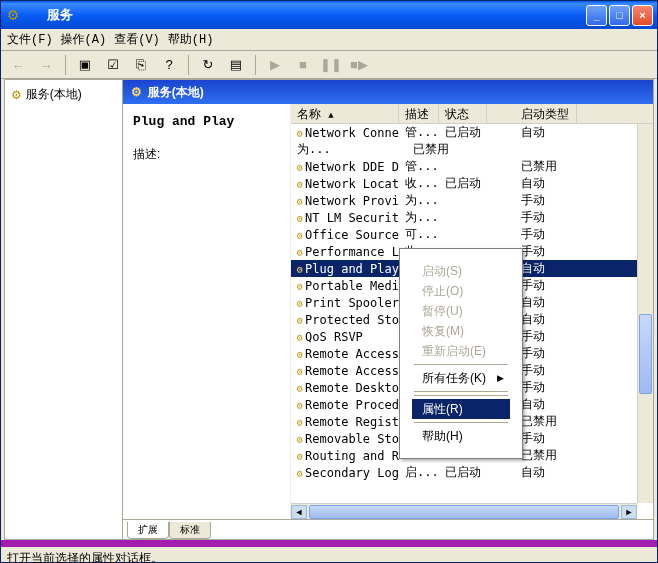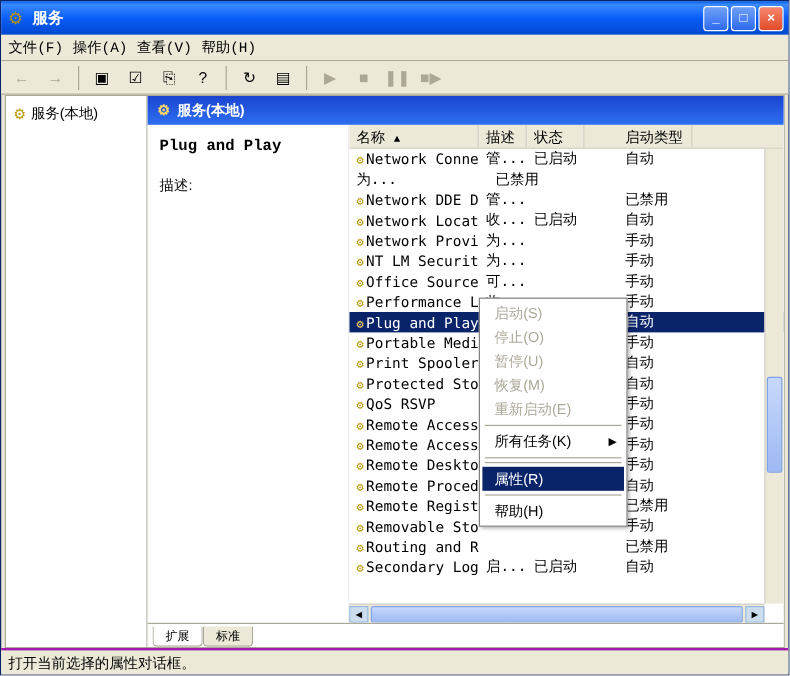--- a/index.html
+++ b/index.html
@@ -1,20 +1,20 @@
 <!DOCTYPE html>
 <html><head>
 <meta charset="utf-8">
 <style>
 * { box-sizing: border-box; margin: 0; padding: 0; }
 body { font-family: "SimSun", "宋体", sans-serif; font-size: 12px; background: #ece9d8; width: 658px; height: 563px; overflow: hidden; }
 .window { width: 658px; height: 563px; border: 1px solid #0a246a; background: #ece9d8; display: flex; flex-direction: column; }
 .titlebar { height: 28px; background: linear-gradient(to bottom, #0058e6, #3a8aff 10%, #0a5df7 50%, #0048d0); display: flex; align-items: center; padding: 0 4px; color: #fff; }
 .titlebar .icon { width: 16px; height: 16px; margin-right: 6px; display: inline-flex; align-items: center; justify-content: center; font-size: 14px; }
-.titlebar .title { flex: 1; font-weight: bold; font-size: 13px; }
+.titlebar .title { flex: 1; font-weight: bold; font-size: 13px; margin-left: 20px; }
 .titlebar .wbtns { display: flex; gap: 2px; }
 .wbtn { width: 21px; height: 21px; border-radius: 3px; border: 1px solid #fff; font-weight: bold; font-size: 11px; display: flex; align-items: center; justify-content: center; cursor: pointer; }
 .wbtn.min, .wbtn.max { background: linear-gradient(#6fa1f7,#2f6aee); color:#fff; }
 .wbtn.close { background: linear-gradient(#f7866f,#e24b26); color:#fff; }
 .menubar { height: 22px; background: #ece9d8; border-bottom: 1px solid #aca899; display: flex; align-items: center; padding: 0 6px; gap: 8px; font-family: Liberation Mono, monospace; }
 .menubar span { cursor: pointer; }
 .toolbar { height: 28px; background: #ece9d8; border-bottom: 1px solid #aca899; display: flex; align-items: center; padding: 0 6px; gap: 6px; }
 .tbtn { width: 22px; height: 22px; border: 1px solid transparent; display: flex; align-items: center; justify-content: center; font-size: 13px; color: #000; cursor: pointer; }
 .tbtn.dis { color: #aca899; }
 .tsep { width: 1px; height: 20px; background: #aca899; margin: 0 2px; }
@@ -32,35 +32,35 @@
 .cols { display: flex; height: 20px; border-bottom: 1px solid #d4d0c8; background: #ece9d8; font-size: 12px; font-family: Liberation Mono, monospace; }
 .col { border-right: 1px solid #d4d0c8; padding: 2px 6px; overflow: hidden; white-space: nowrap; }
 .c1 { width: 108px; } .c2 { width: 40px; } .c3 { width: 48px; } .c4 { width: 62px; margin-left: 28px; }
 .rows { overflow: hidden; font-family: "SimSun", monospace; font-size: 12px; }
 .row { display: flex; height: 17px; align-items: center; }
 .row.sel { background: #0a246a; color: #fff; }
 .row .c1::before { content: "⚙"; color: #b89600; font-size: 10px; margin-right: 2px; }
 .row.sel .c1::before { color: #ffd966; }
 .cell { padding: 0 6px; overflow: hidden; white-space: nowrap; text-overflow: clip; }
 .cell.c1 { width: 108px; } .cell.c2 { width: 40px; } .cell.c3 { width: 48px; } .cell.c4 { width: 62px; }
-.context { position: absolute; top: 144px; left: 108px; width: 124px; background: #fff; border: 1px solid #808080; box-shadow: 2px 2px 3px rgba(0,0,0,.3); z-index: 10; padding: 2px; }
+.context { position: absolute; top: 144px; left: 108px; width: 124px; background: #fff; border: 1px solid #808080; box-shadow: 2px 2px 3px rgba(0,0,0,.3); z-index: 10; padding: 12px; }
 .ctx-item { height: 20px; display: flex; align-items: center; padding: 0 10px; position: relative; }
 .ctx-item.dis { color: #aca899; }
 .ctx-item.sel { background: #0a246a; color: #fff; }
 .ctx-sep { height: 1px; background: #aca899; margin: 3px 2px; }
 .ctx-arrow { position: absolute; right: 6px; font-size: 9px; }
 .vscroll { position: absolute; right: 0; top: 20px; bottom: 16px; width: 16px; background: #ece9d8; border-left: 1px solid #d4d0c8; }
 .vthumb { position: absolute; top: 50%; left: 1px; right: 1px; height: 80px; background: linear-gradient(#c7d8fb,#9ebaf3); border: 1px solid #7da2e8; border-radius: 2px; }
 .hscroll { position: absolute; left: 0; right: 16px; bottom: 0; height: 16px; background: #ece9d8; border-top: 1px solid #d4d0c8; display:flex; align-items:center; }
 .hbtn { width:16px; height:14px; background:#cde; border:1px solid #9bd; font-size:9px; display:flex; align-items:center; justify-content:center;}
 .hthumb { flex:1; height:14px; margin:0 2px; background: linear-gradient(#c7d8fb,#9ebaf3); border:1px solid #7da2e8; border-radius:2px; }
 .tabs { height: 20px; border-top: 1px solid #aca899; display: flex; align-items: flex-end; padding-left: 4px; gap: 0; font-size: 10px; }
 .tab { padding: 1px 10px; border: 1px solid #aca899; border-top: none; background: #ece9d8; cursor: pointer; border-radius: 0 0 4px 4px;}
 .tab.active { background: #fff; }
-.statusbar { height: 22px; border-top: 2px solid #a21caf; background: #ece9d8; padding: 3px 6px; font-size: 12px; }
+.statusbar { height: 22px; border-top: 7px solid #a21caf; background: #ece9d8; padding: 3px 6px; font-size: 12px; }
 </style>
 </head>
 <body>
 
 <div class="window">
   <div class="titlebar">
     <span class="icon gear">⚙</span>
     <span class="title">服务</span>
     <div class="wbtns">
       <div class="wbtn min">_</div>

